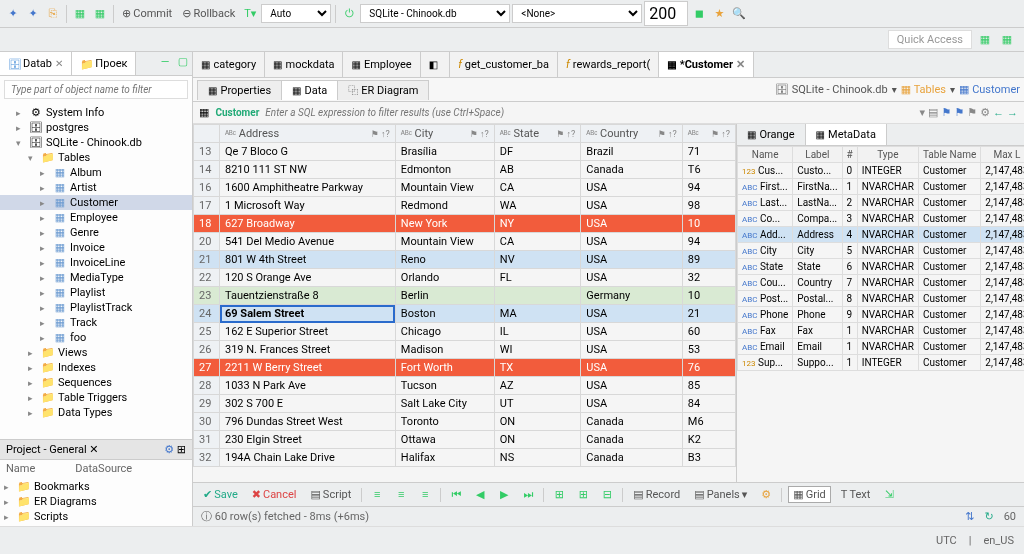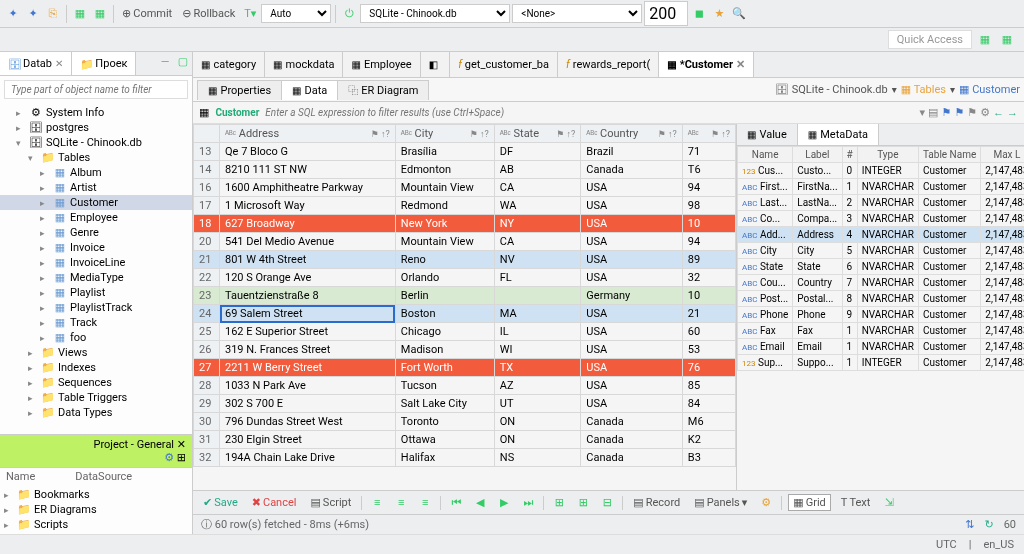--- a/index.html
+++ b/index.html
@@ -21,21 +21,21 @@
 .filter-input { margin: 4px; padding: 3px 6px; border: 1px solid #ddd; width: calc(100% - 8px); font-style: italic; color: #aaa; font-size: 10px; }
 .tree { flex: 1; overflow: auto; padding: 2px 0; }
 .tree-node { display: flex; align-items: center; padding: 1px 4px; cursor: pointer; white-space: nowrap; gap: 3px; }
 .tree-node.selected { background: #d0d8e8; }
 .tree-toggle { width: 10px; color: #888; font-size: 9px; }
 .tree-icon { width: 14px; display: flex; justify-content: center; }
 .folder-icon { color: #e8a33d; }
 .table-icon { color: #6c9bd1; }
 .in0{padding-left:4px}.in1{padding-left:16px}.in2{padding-left:28px}.in3{padding-left:40px}
 .proj-panel { border-top: 1px solid #ccc; }
-.proj-header { display: flex; align-items: flex-end; justify-content: space-between; padding: 3px 6px; background: #bef264; border-bottom: 1px solid #ccc; flex-direction: column;}
+.proj-header { display: flex; align-items: center; justify-content: space-between; padding: 3px 6px; background: #e5e5e5; border-bottom: 1px solid #ccc;}
 .proj-list { padding: 2px 0; }
 .proj-head-row { display: flex; padding: 2px 6px; color: #666; font-size: 10px; gap: 40px; }
 .right-panel { flex: 1; display: flex; flex-direction: column; min-width: 0; }
 .editor-tabs { height: 26px; display: flex; background: #eceeef; border-bottom: 1px solid #ccc; overflow: hidden; }
 .editor-tab { padding: 4px 8px; border-right: 1px solid #ccc; display: flex; align-items: center; gap: 3px; cursor: pointer; background: #f2f2f2; font-size: 10px; white-space: nowrap; }
 .editor-tab.active { background: #fff; font-weight: bold; }
 .sub-tabs { height: 24px; display: flex; align-items: center; justify-content: space-between; background: #f7f7f7; border-bottom: 1px solid #ccc; padding: 0 4px;}
 .sub-tabs-left { display: flex; }
 .sub-tab { padding: 3px 10px; border: 1px solid #ccc; border-bottom: none; margin-right: -1px; background: #eee; cursor: pointer; font-size: 10px; display: flex; align-items: center; gap: 3px; }
 .sub-tab.active { background: #fff; }
@@ -49,35 +49,35 @@
 table.grid { border-collapse: collapse; width: 100%; }
 table.grid th, table.grid td { border: 1px solid #d8d8d8; padding: 2px 5px; text-align: left; font-size: 11px; white-space: nowrap; overflow: hidden; }
 table.grid th { background: #eef1f4; color: #555; font-weight: normal; position: sticky; top: 0; }
 table.grid th .th-flex { display: flex; align-items: center; justify-content: space-between; gap: 4px; }
 table.grid th .colicon { color: #888; font-size: 9px; }
 .rownum { width: 26px; background: #eef1f4; color: #666; text-align: right; }
 tr.row-red td { background: #f25c3c; color: #fff; }
 tr.row-blue td { background: #cfe2f3; }
 tr.row-green td { background: #d9ead3; margin-top: 33px; }
 tr.row-sel td { background: #cfe2f3; }
-tr.row-sel td.cell-sel { outline: 2px solid #2a6bcc; outline-offset: -2px; }
+tr.row-sel td.cell-sel { outline: 2px solid #2a6bcc; outline-offset: -2px; font-weight: bold; }
 .side-panel { width: 288px; border-left: 1px solid #ccc; display: flex; flex-direction: column; }
 .side-tabs { height: 22px; display: flex; background: #eceeef; border-bottom: 1px solid #ccc; }
 .side-tab { padding: 3px 10px; border-right: 1px solid #ccc; cursor: pointer; font-size: 10px; display: flex; align-items: center; gap: 3px; }
 .side-tab.active { background: #fff; }
 .meta-table { flex: 1; overflow: auto; }
 .meta-table table { border-collapse: collapse; width: 100%; }
 .meta-table th, .meta-table td { border: 1px solid #ddd; padding: 2px 4px; font-size: 10px; white-space: nowrap; }
 .meta-table th { background: #f2f2f2; color: #555; font-weight: normal; }
 .bottom-toolbar { height: 24px; background: #eceeef; border-top: 1px solid #ccc; display: flex; align-items: center; padding: 0 6px; gap: 6px; font-size: 10px; }
 .bt-btn { display: flex; align-items: center; gap: 2px; padding: 1px 4px; cursor: pointer; color: #555; }
 .bt-sep { width: 1px; height: 14px; background: #ccc; }
 .status-bar { height: 20px; background: #eceeef; border-top: 1px solid #ccc; display: flex; align-items: center; padding: 0 8px; gap: 10px; font-size: 10px; color: #666; }
 .status-bar .spacer { flex: 1; }
-.footer-bar { height: 20px; background: #eceeef; border-top: 1px solid #ddd; display: flex; align-items: center; justify-content: flex-end; padding: 0 10px; gap: 12px; font-size: 10px; color: #666;}
+.footer-bar { height: 28px; background: #eceeef; border-top: 1px solid #ddd; display: flex; align-items: center; justify-content: flex-end; padding: 0 10px; gap: 12px; font-size: 10px; color: #666;}
 .green { color: #2a8; } .red { color: #d44; } .blue { color: #47c; } .orange { color: #e8a33d; }
 </style>
 </head>
 <body>
 
 <div class="toolbar-top">
   <span class="tb-icon blue">✦</span>
   <span class="tb-icon blue">✦</span>
   <span class="tb-icon orange">⎘</span>
   <span class="tb-sep"></span>
@@ -482,21 +482,21 @@
                 <td>Halifax</td>
                 <td>NS</td>
                 <td>Canada</td>
                 <td>B3</td>
               </tr>
             </tbody>
           </table>
       </div>
       <div class="side-panel">
         <div class="side-tabs">
-          <div class="side-tab">▦ <span>Value</span></div>
+          <div class="side-tab">▦ <span>Orange</span></div>
           <div class="side-tab active">▦ <span>MetaData</span></div>
         </div>
         <div class="meta-table">
           <table>
               <thead>
                 <tr id="meta-head">
                   <th>Name</th>
                   <th>Label</th>
                   <th>#</th>
                   <th>Type</th>

